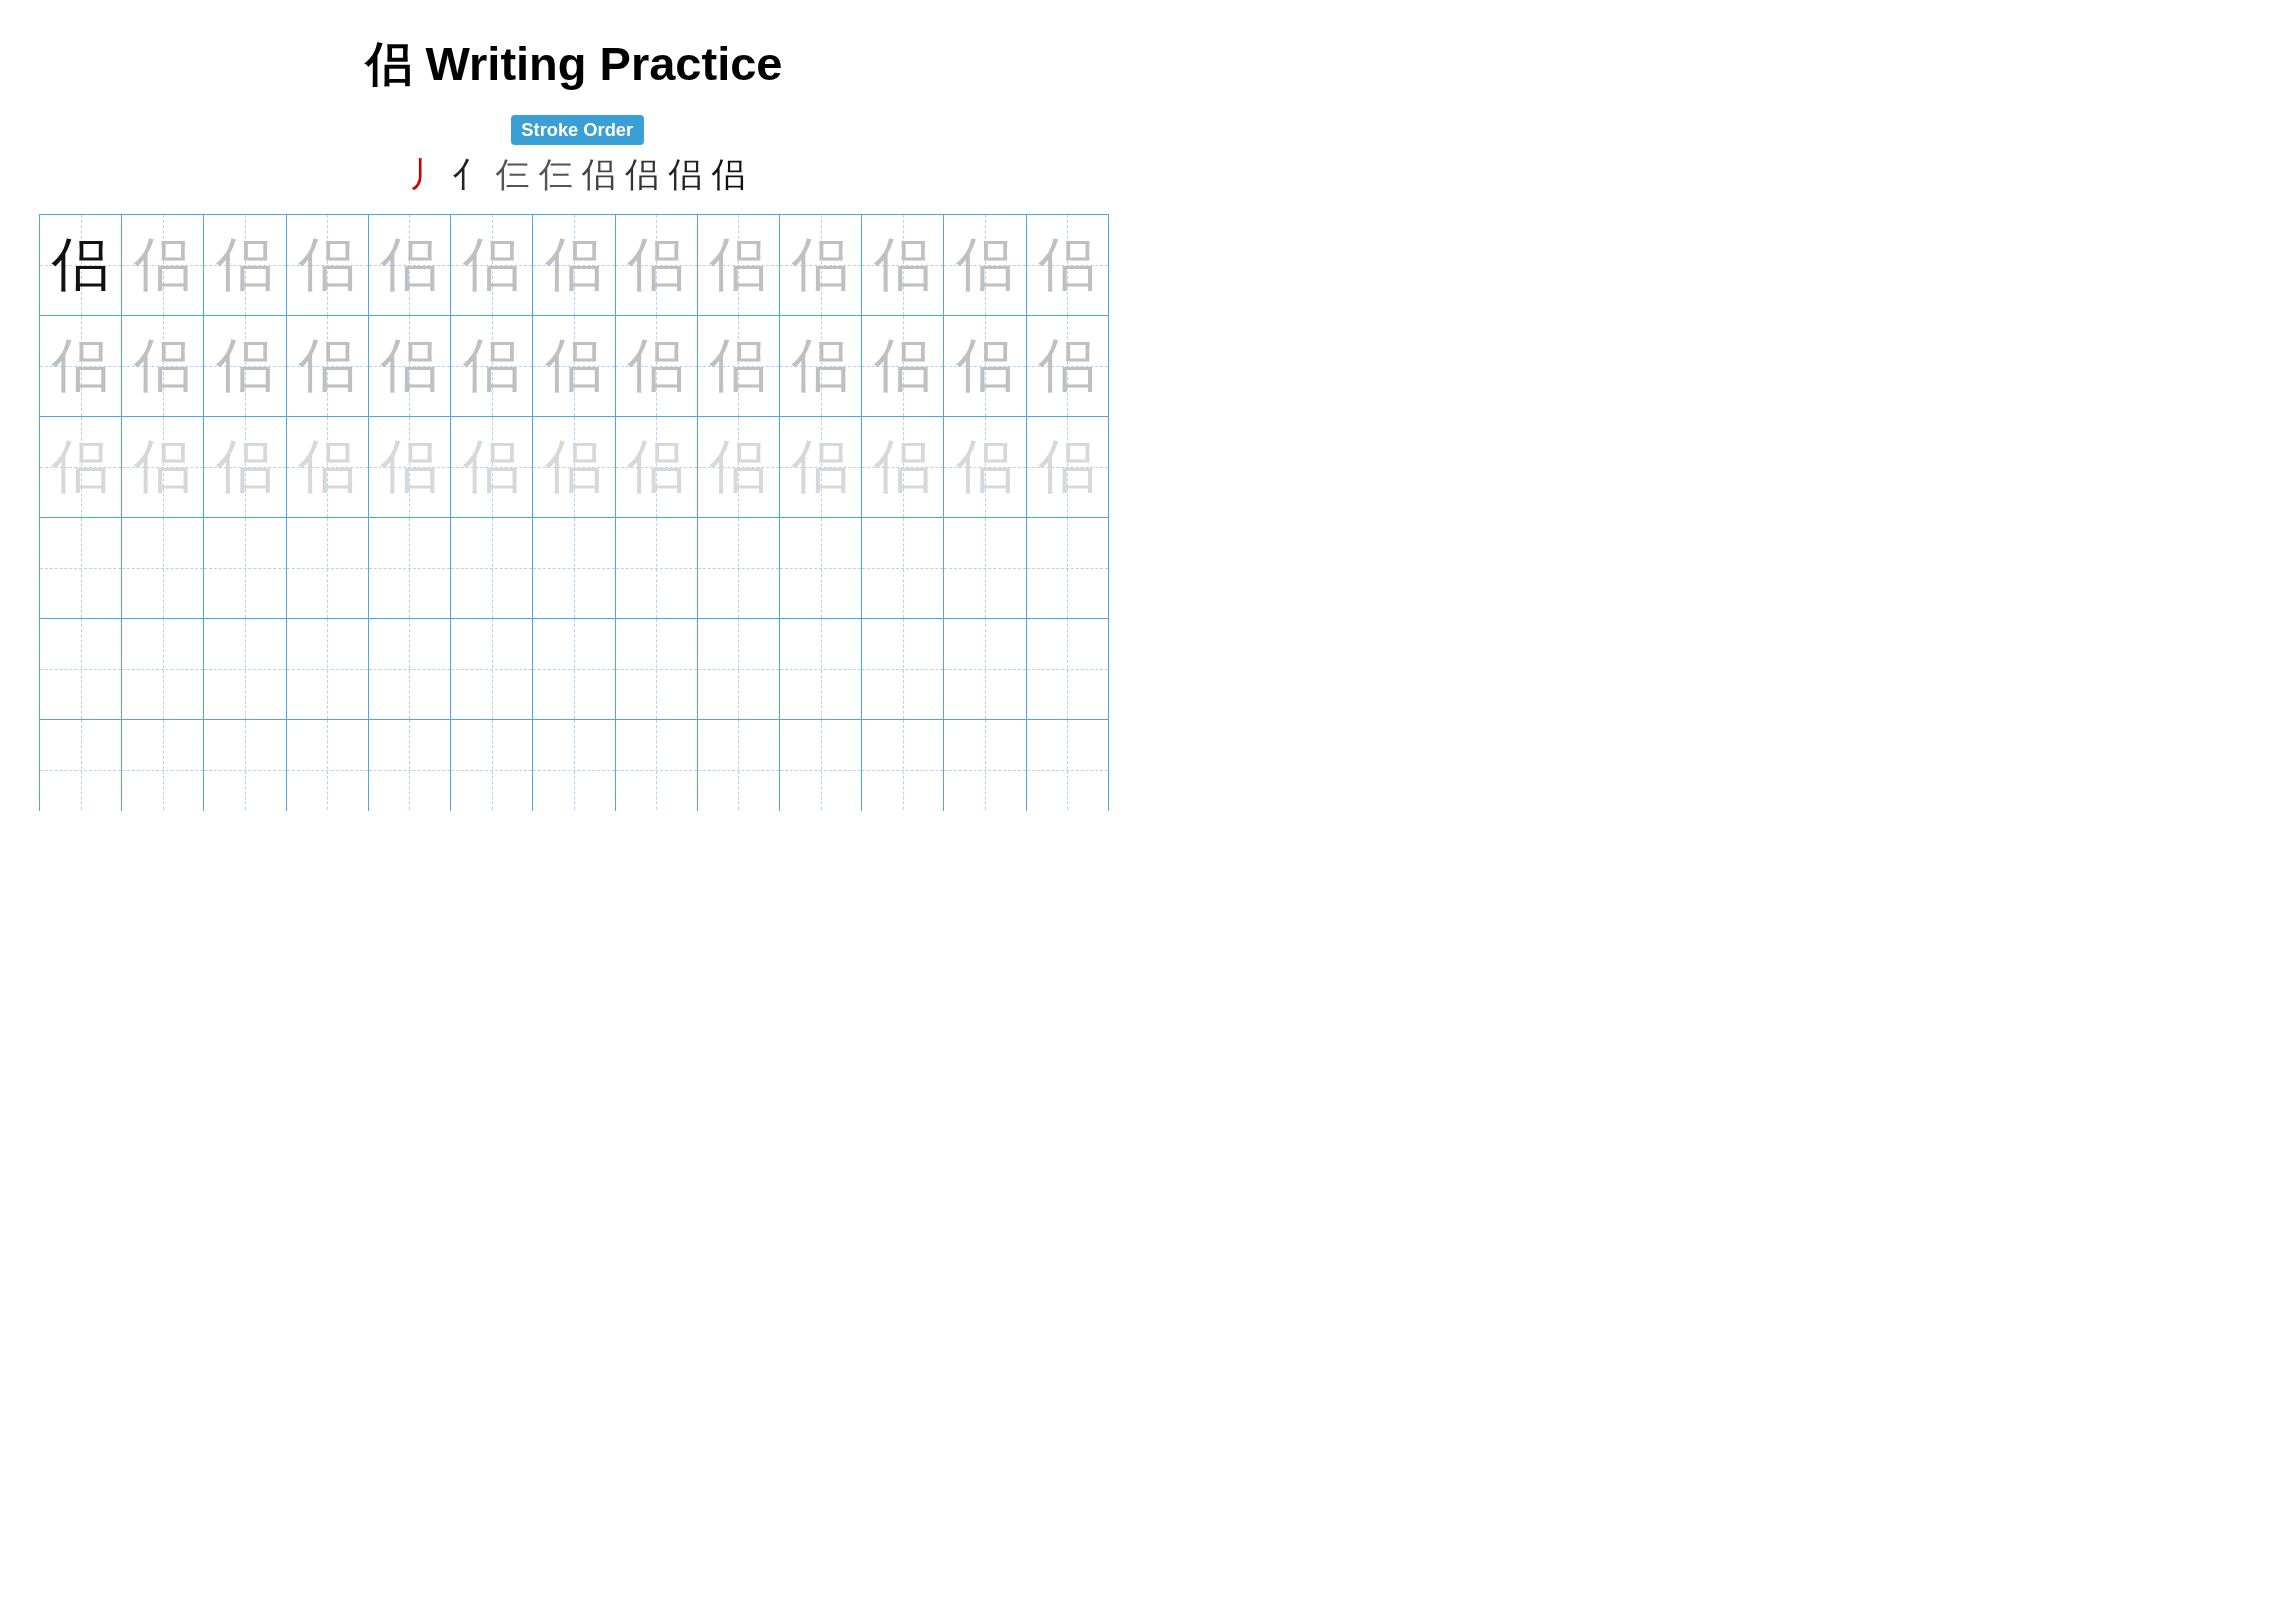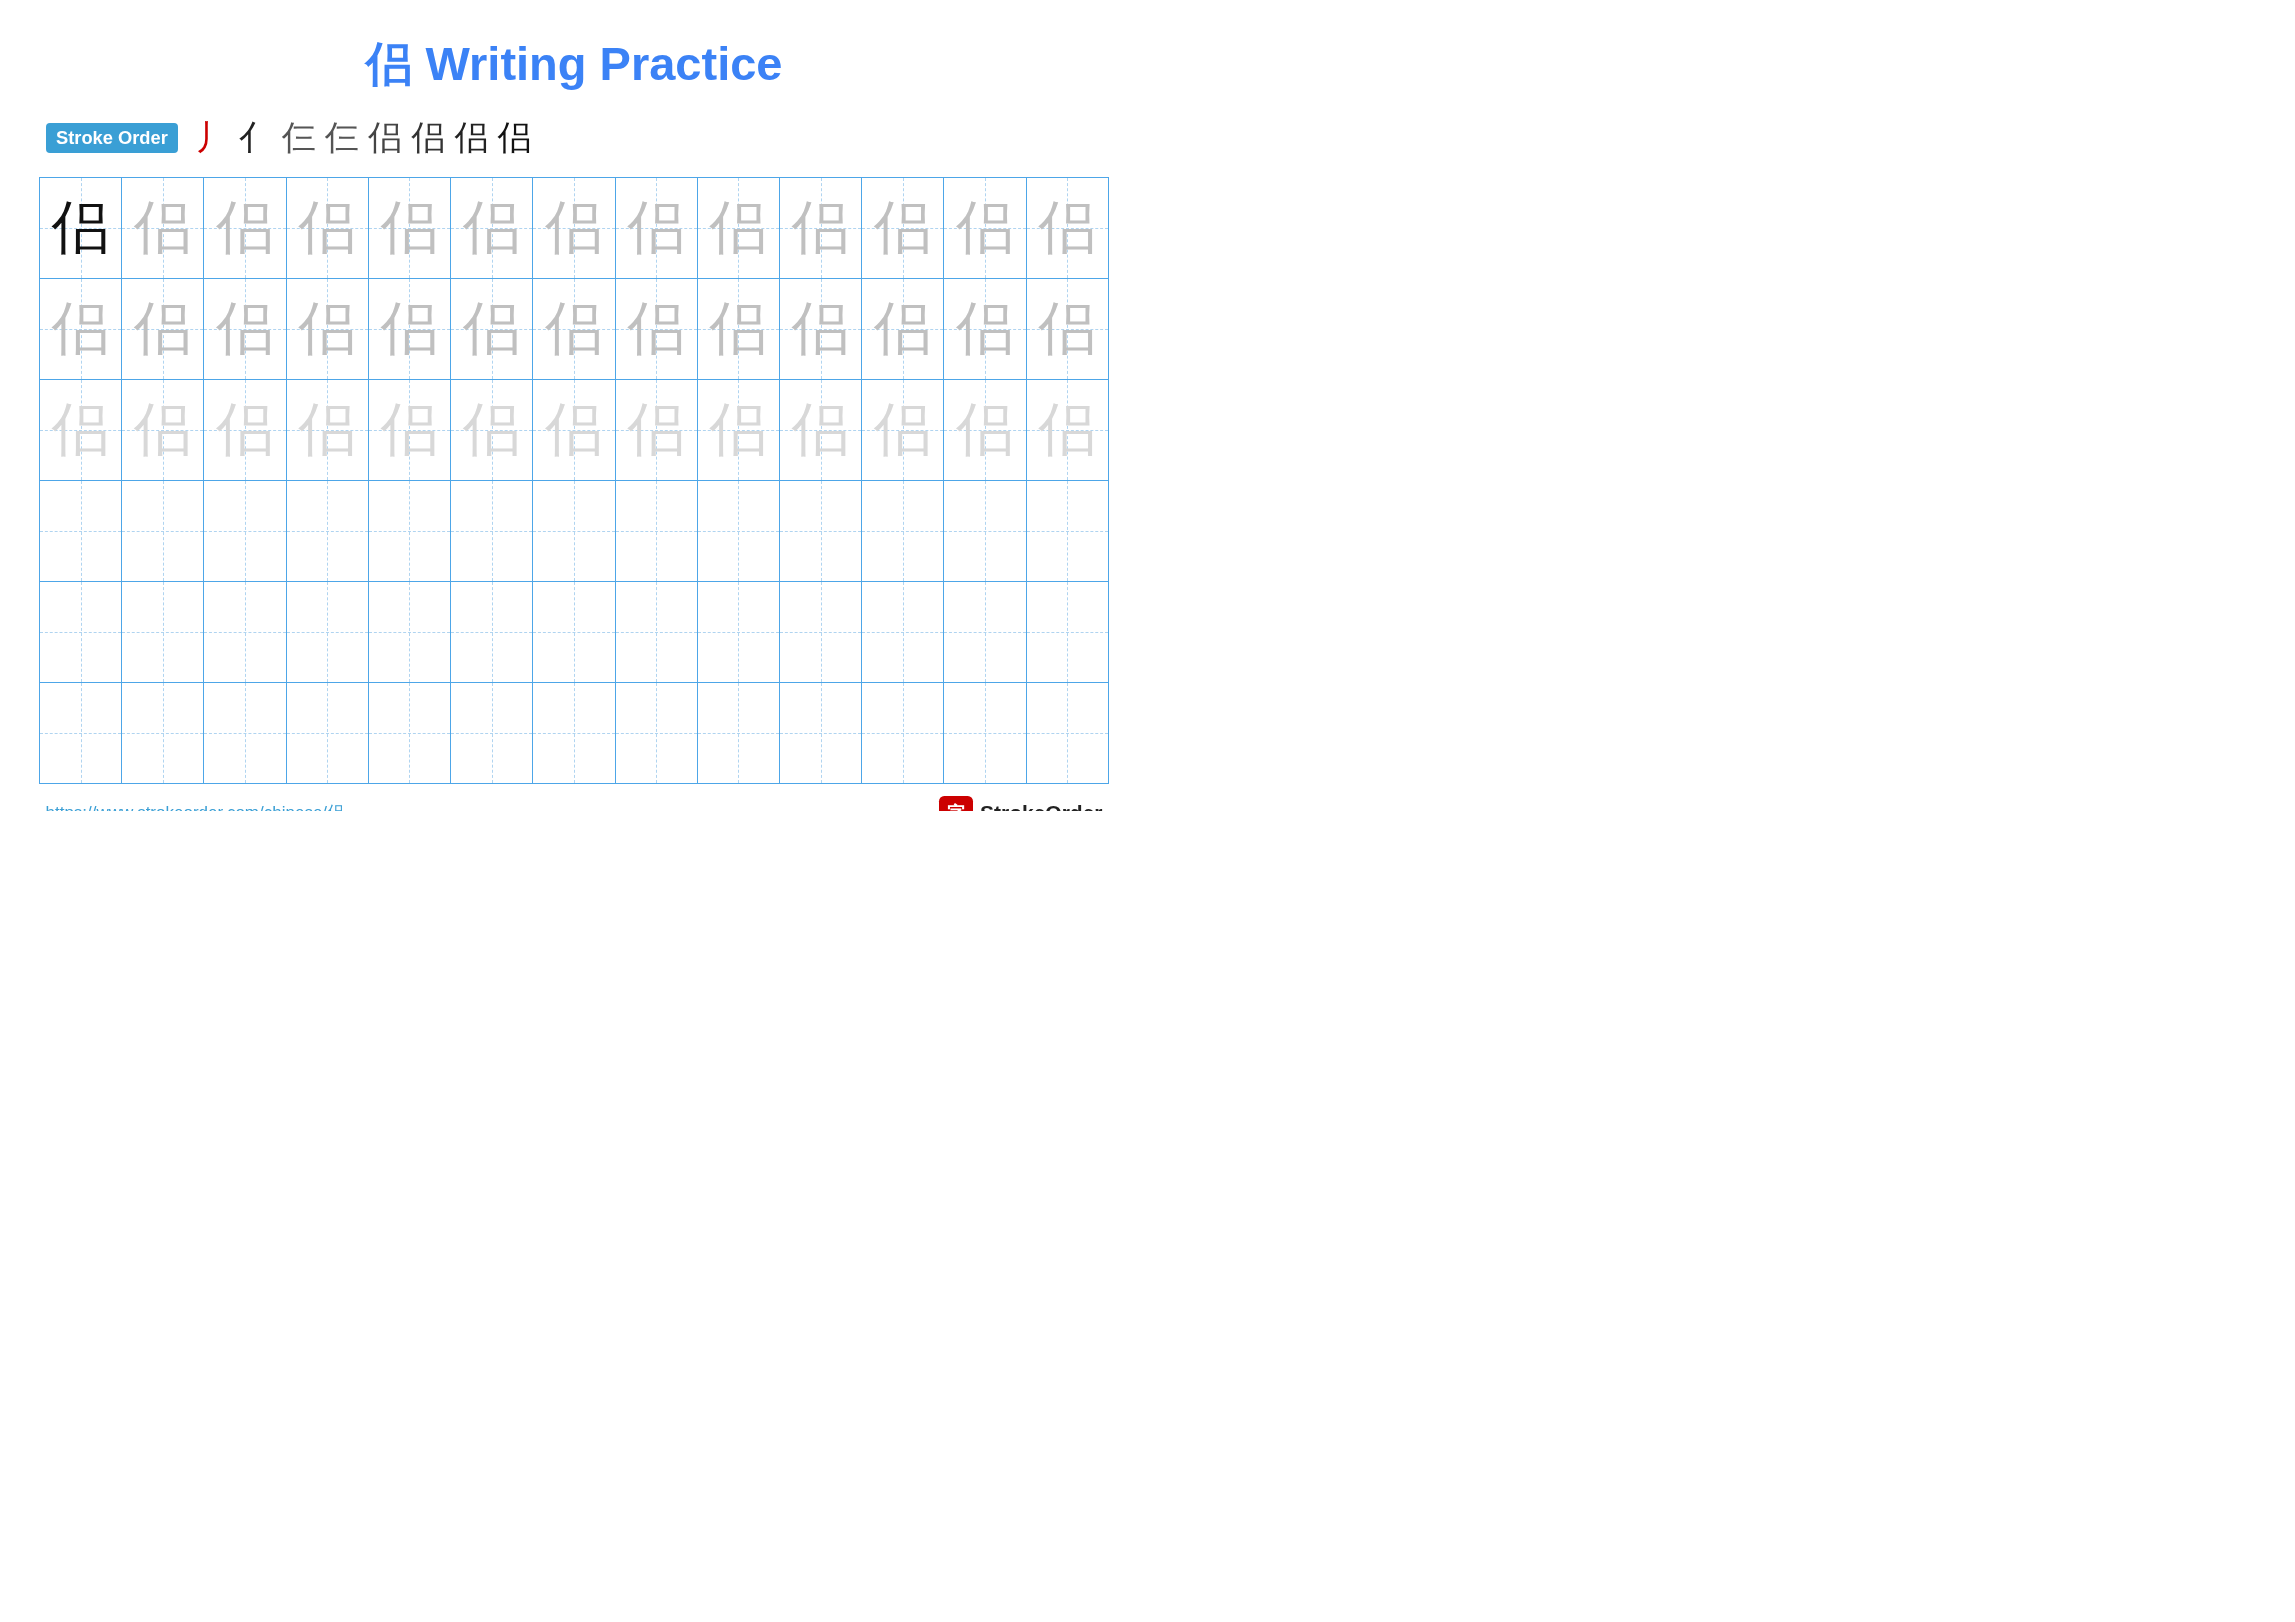--- a/index.html
+++ b/index.html
@@ -16,33 +16,34 @@
       width: 1148px;
       height: 811px;
       background: #fff;
       position: relative;
       padding: 26px 39px;
     }
 
     .title {
       text-align: center;
       font-size: 47px;
-      color: #3b82f6;
+      color: #000000;
       font-family: Arial, sans-serif;
       font-weight: bold;
       margin-bottom: 19.6px;
       margin-top: 6.5px;
     }
 
     .stroke-order-row {
       display: flex;
       align-items: center;
-      gap: 17px;
+      gap: 7px;
       margin-bottom: 15.7px;
       padding-left: 6.5px;
+      flex-direction: column;
     }
 
     .stroke-order-badge {
       background: #3a9fd5;
       color: #fff;
       font-size: 18.3px;
       font-family: Arial, sans-serif;
       font-weight: bold;
       padding: 3.9px 10.5px;
       border-radius: 3.9px;

